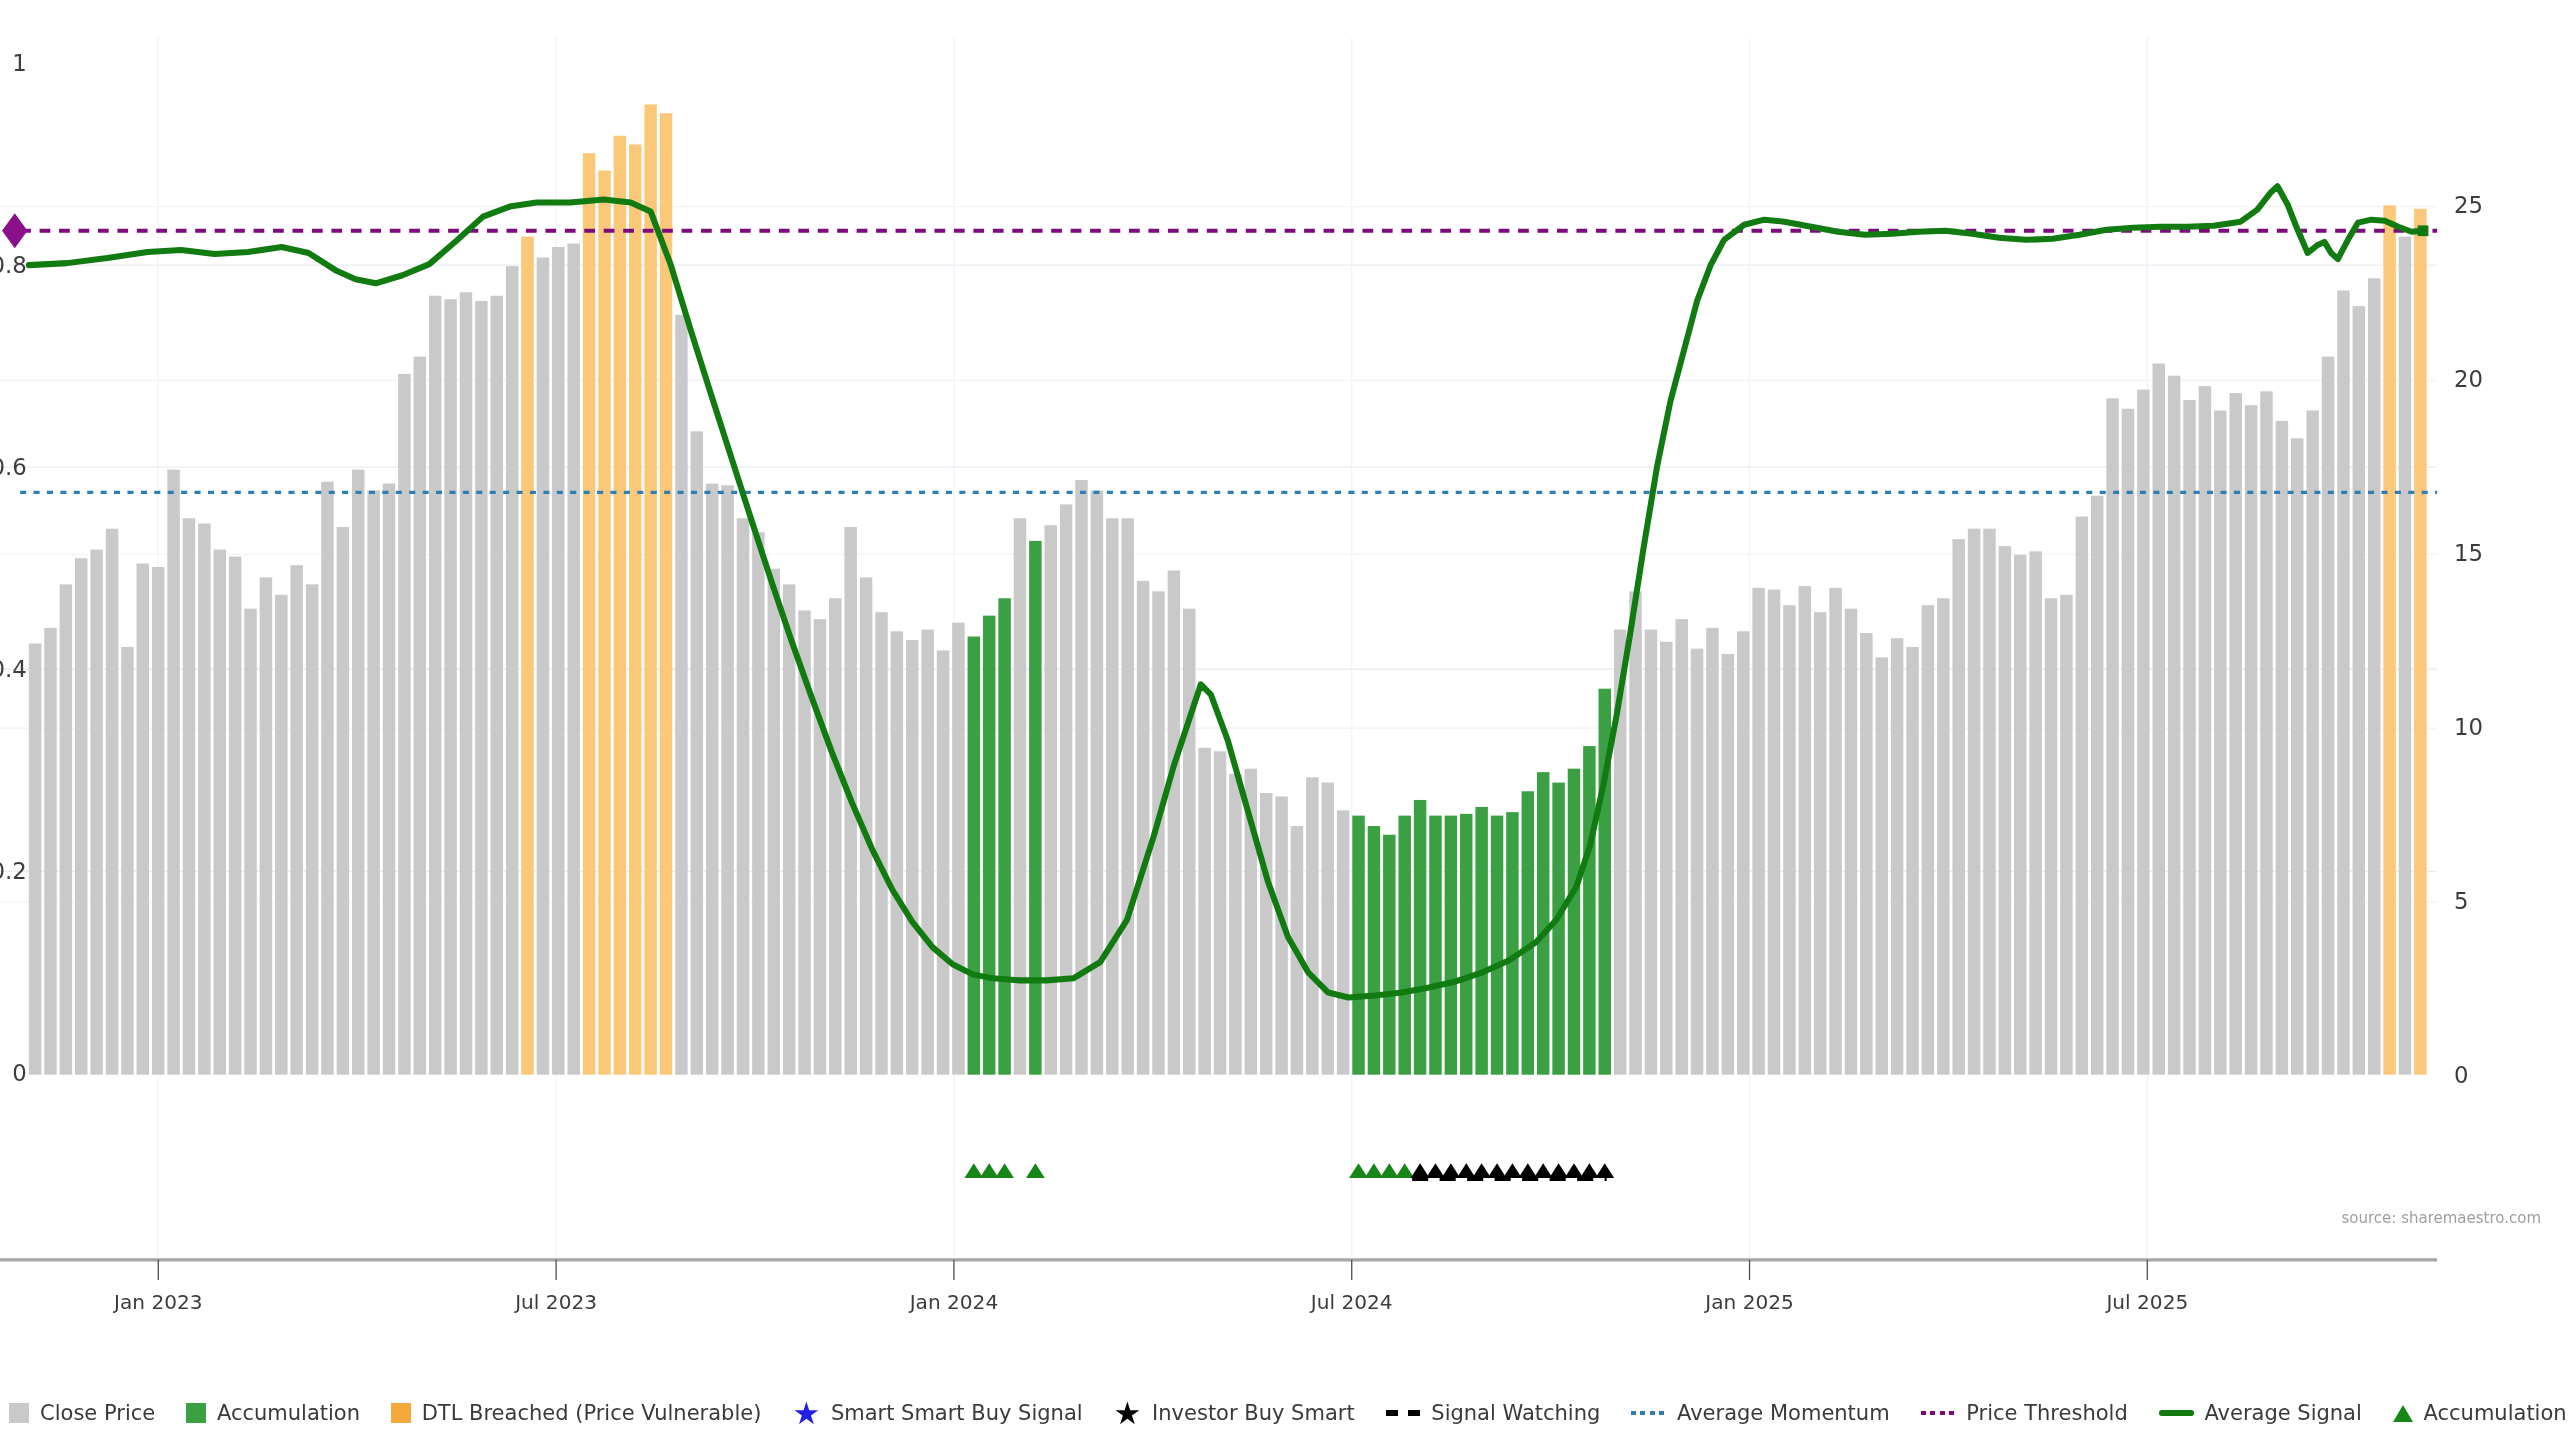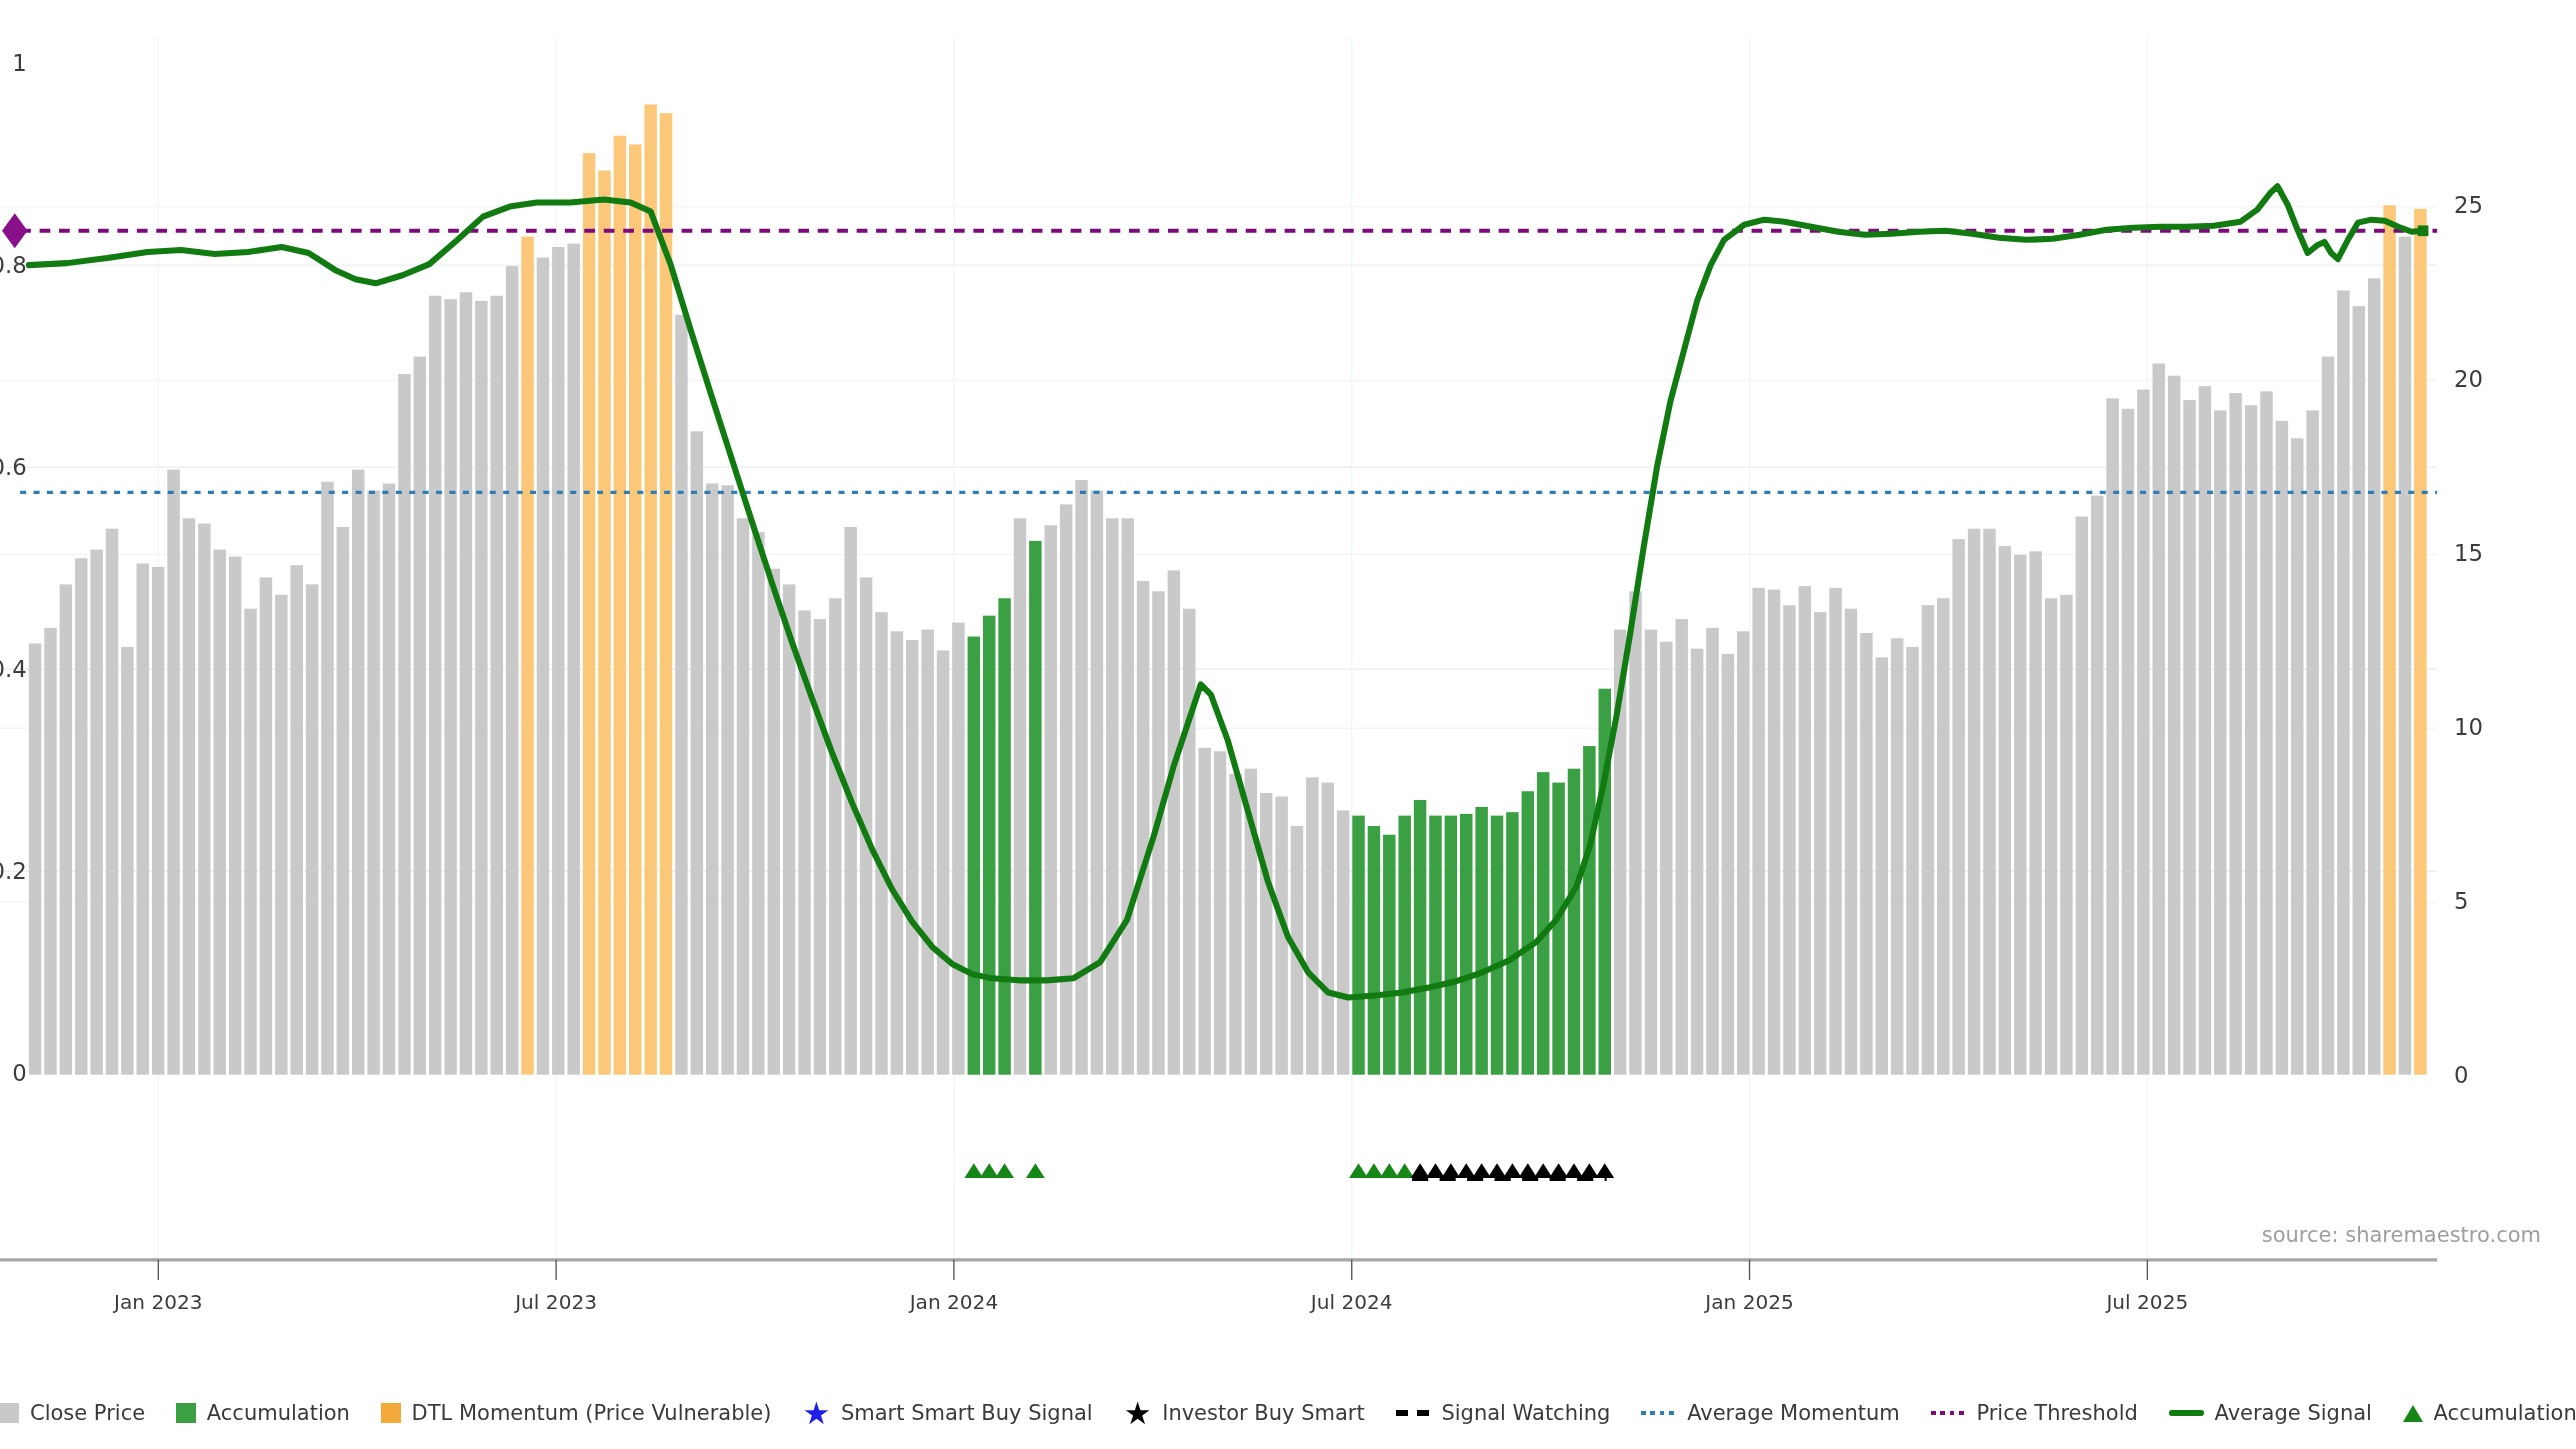--- a/index.html
+++ b/index.html
@@ -1,19 +1,19 @@
 <!DOCTYPE html>
 <html style="font-size:10.7px"><head>
 <meta charset="utf-8">
 <style>
   html,body{margin:0;padding:0;background:#ffffff;}
   #canvas{position:relative;width:2576px;height:1449px;background:#ffffff;overflow:hidden;
           font-family:"DejaVu Sans","Liberation Sans",sans-serif;}
   #chart-svg{position:absolute;left:0;top:0;}
-  #source-note{position:absolute;top:1209px;right:35px;font-size:21px;color:#9e9e9e;margin-top:14px;}
+  #source-note{position:absolute;top:1209px;right:35px;font-size:15px;color:#9e9e9e;}
   #legend-row{position:absolute;left:0;top:1401px;width:2576px;display:flex;align-items:center;
               justify-content:center;gap:31px;}
   .legend-item{display:flex;align-items:center;gap:10.7px;}
   .legend-label{font-size:21px;color:#3a3a3a;white-space:nowrap;}
   .sw{display:inline-block;}
   .sw-square{width:20px;height:20px;}
   .sw-star{font-size:31px;line-height:20px;}
   .sw-dash{width:35px;height:5.4px;}
   .sw-dot{width:35px;height:4px;}
   .sw-line{width:35px;height:6px;border-radius:2.7px;}
@@ -256,21 +256,21 @@
     <div class="legend-item">
       <span class="sw sw-square" style="background: rgb(201, 201, 201);"></span>
       <span class="legend-label">Close Price</span>
     </div>
     <div class="legend-item">
       <span class="sw sw-square" style="background: rgb(58, 160, 67);"></span>
       <span class="legend-label">Accumulation</span>
     </div>
     <div class="legend-item">
       <span class="sw sw-square" style="background: rgb(244, 169, 60);"></span>
-      <span class="legend-label">DTL Momentum (Price Vulnerable)</span>
+      <span class="legend-label">DTL Breached (Price Vulnerable)</span>
     </div>
     <div class="legend-item">
       <span class="sw sw-star" style="color: rgb(31, 31, 232);">★</span>
       <span class="legend-label">Smart Smart Buy Signal</span>
     </div>
     <div class="legend-item">
       <span class="sw sw-star" style="color: rgb(0, 0, 0);">★</span>
       <span class="legend-label">Investor Buy Smart</span>
     </div>
     <div class="legend-item">

